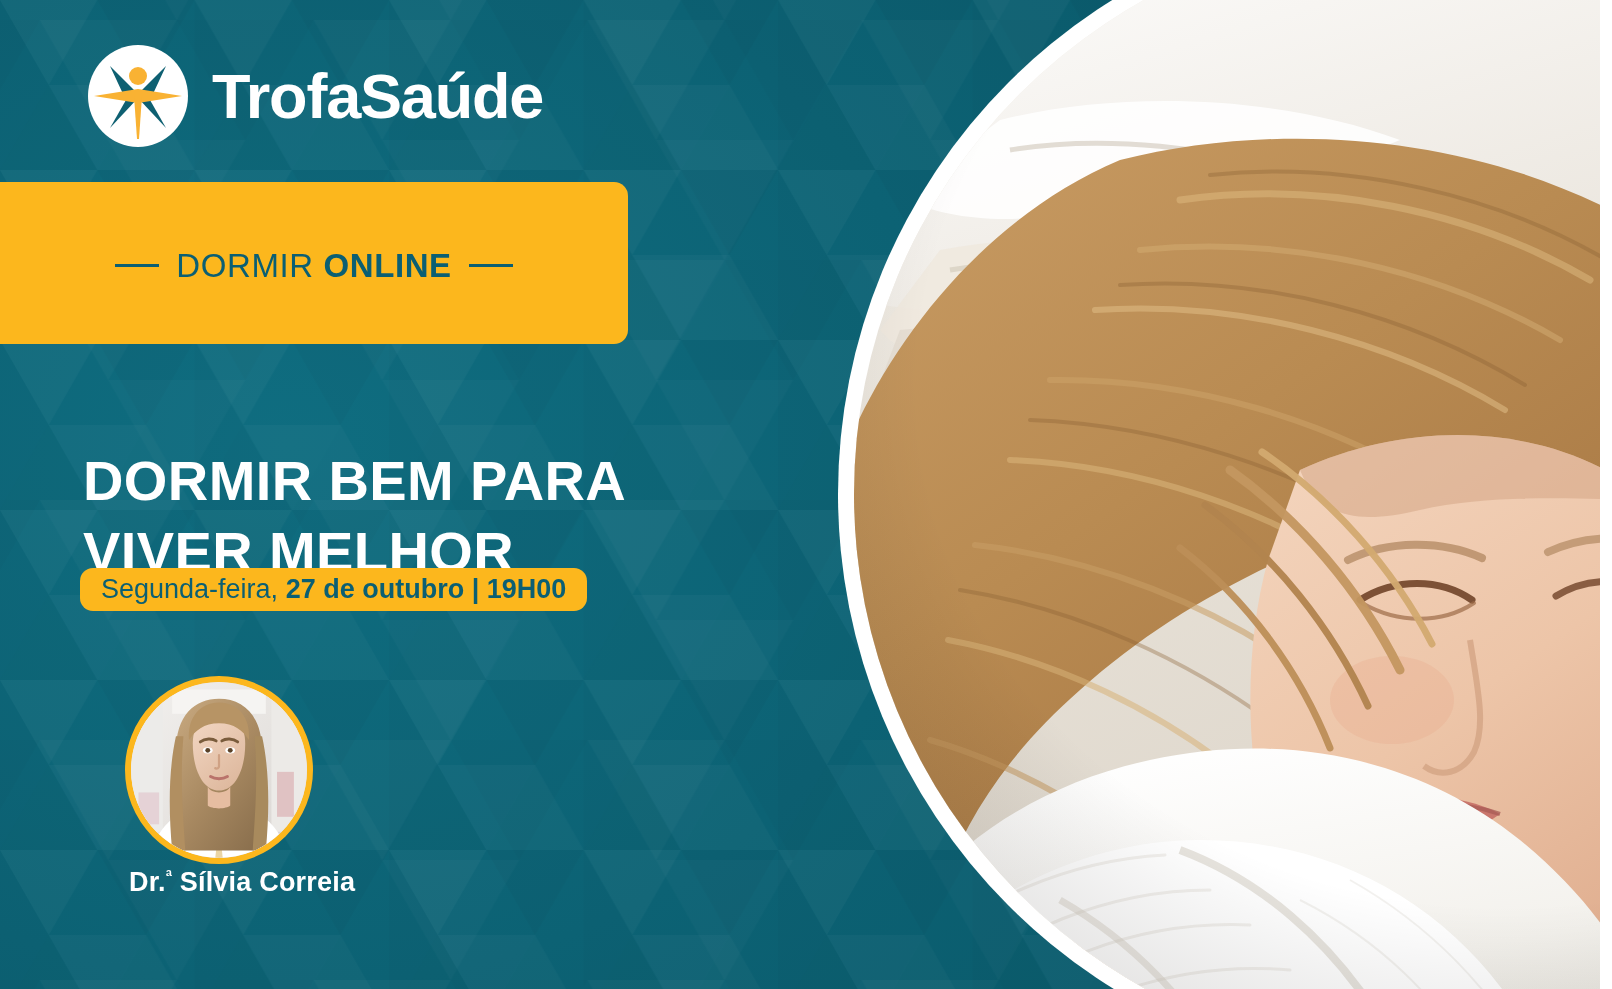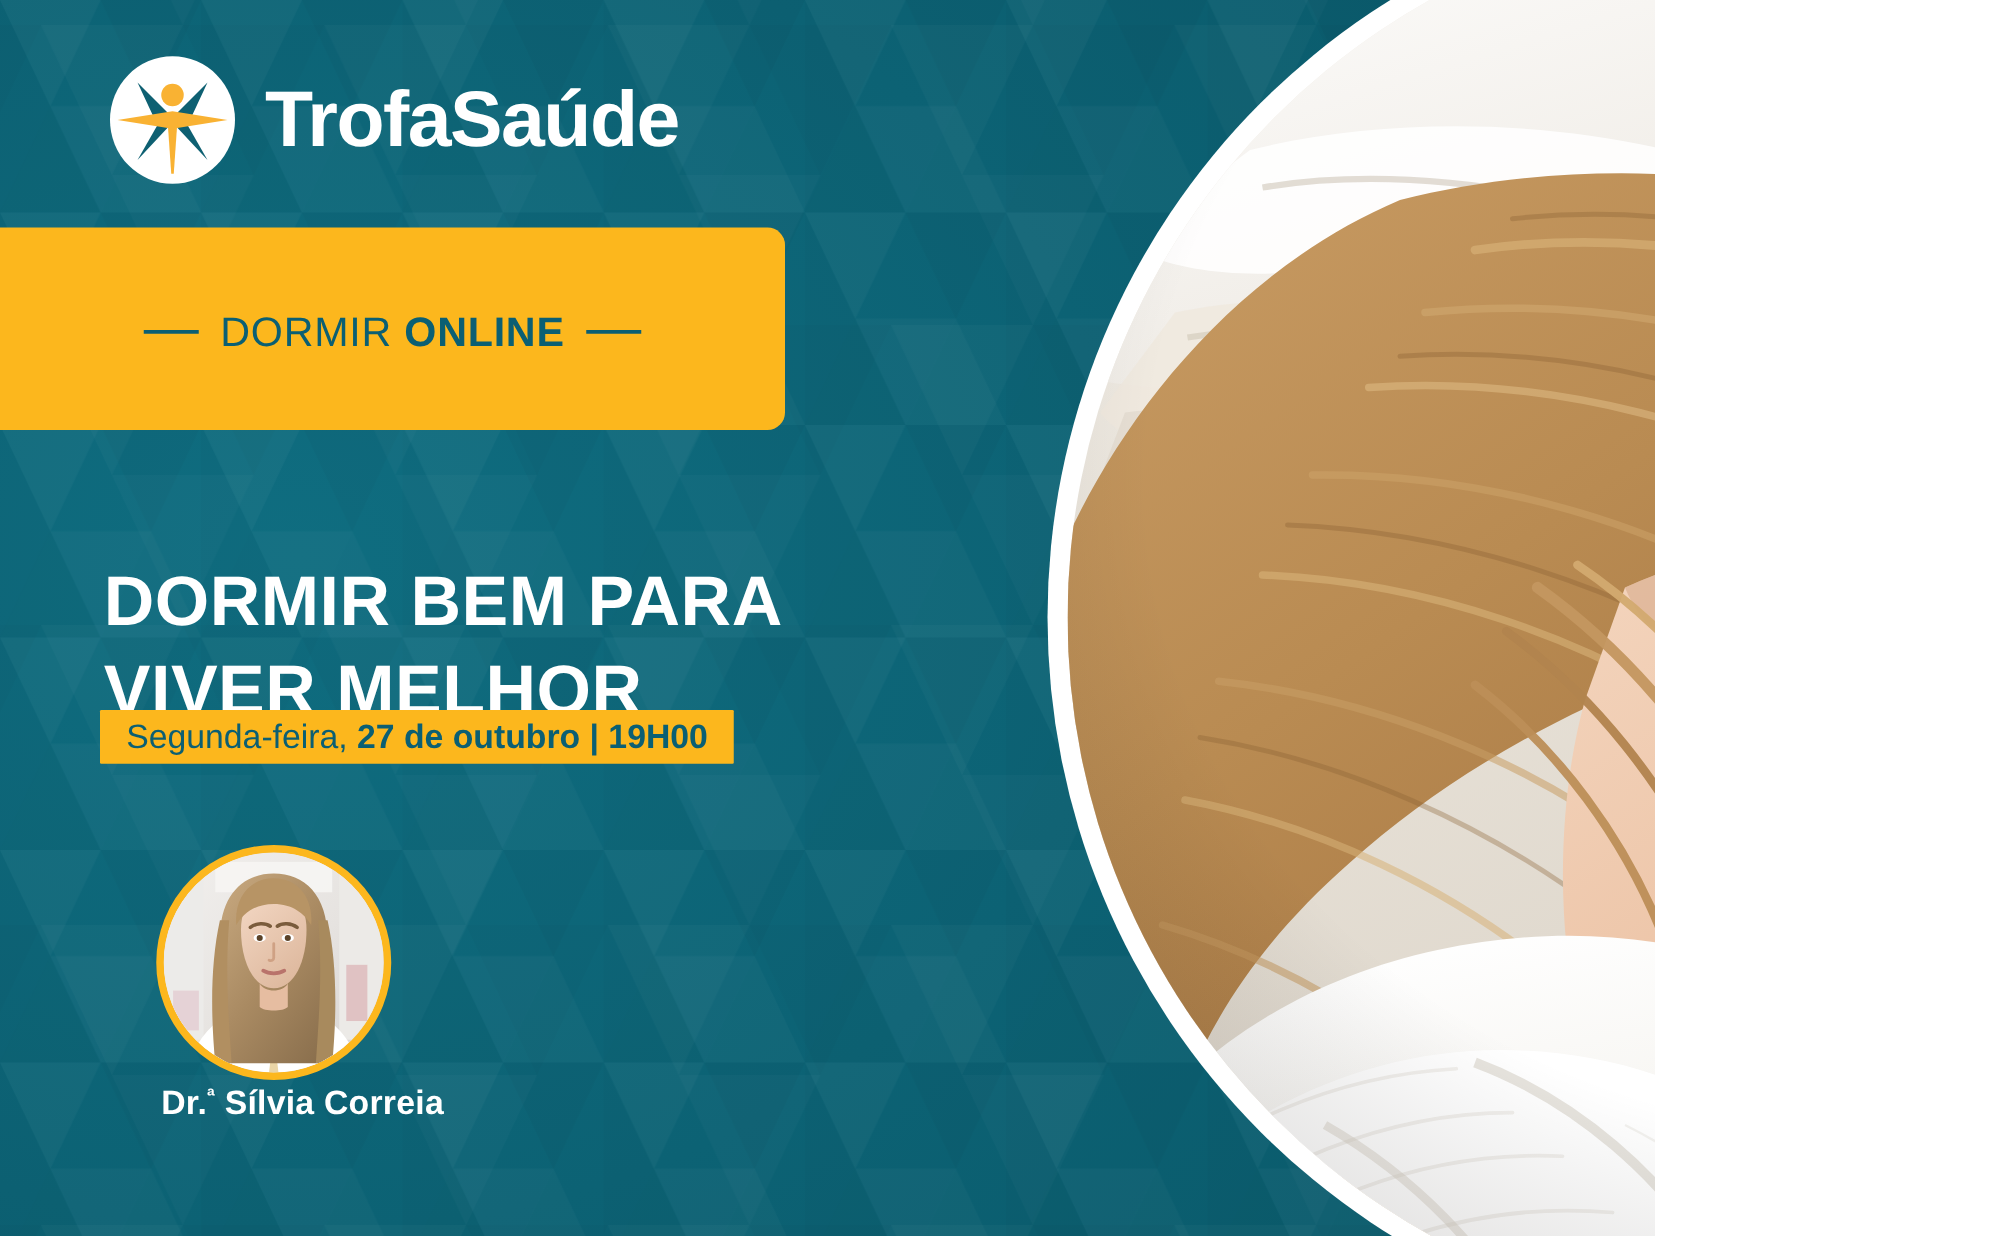--- a/index.html
+++ b/index.html
@@ -3,21 +3,21 @@
 <meta charset="utf-8">
 <title>TrofaSaúde Webinar</title>
 <style>
   html, body {
     margin: 0;
     padding: 0;
     background: #ffffff;
   }
   .poster {
     position: relative;
-    width: 1324px;
+    width: 1600px;
     height: 989px;
     overflow: hidden;
     font-family: "Liberation Sans", sans-serif;
     background: #701a75;
   }
 
   
   .bg-base {
     position: absolute;
     inset: 0;
@@ -134,21 +134,21 @@
   }
   .title-line { display: block; }
 
   
   .date-badge {
     position: absolute;
     left: 80px;
     top: 568px;
     height: 43px;
     background: #fcb71d;
-    border-radius: 1px;
+    border-radius: 13px;
     display: flex;
     align-items: center;
     padding: 16px 21px;
     box-sizing: border-box;
   }
   .date-text {
     color: #0b5f73;
     font-size: 27px;
     line-height: 1;
     white-space: nowrap;

